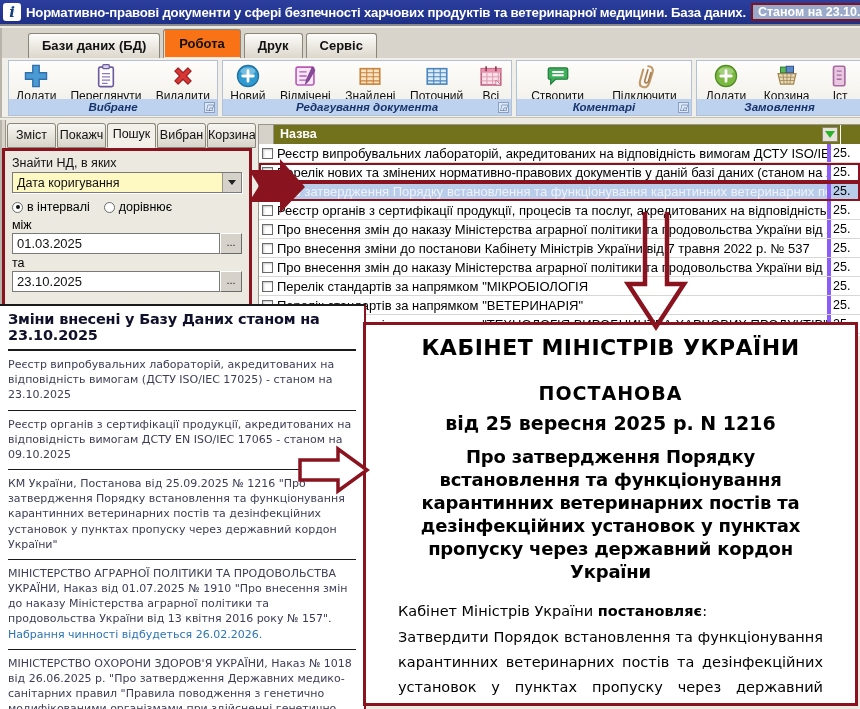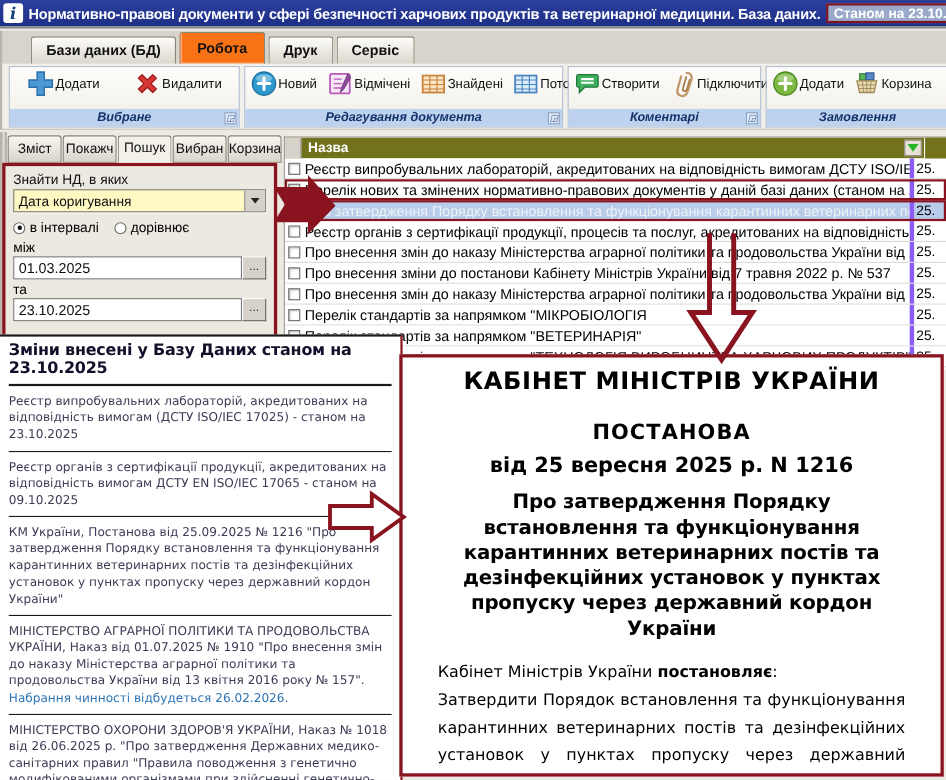--- a/index.html
+++ b/index.html
@@ -25,21 +25,21 @@
     padding:4px 13px 5px; margin-right:3px; position:relative; }
   .mtab.active { background:#f97316; padding:6px 15px 7px; top:0px; z-index:2;
     box-shadow:1px -1px 0 rgba(255,255,255,.8) inset; }
 
   
   .toolbar { position:absolute; left:0; top:58px; width:860px; height:60px; background:#f1efe9;
     border-left:2px solid #b8b4aa; border-bottom:1px solid #c6c2b6; }
   .tgroup { position:absolute; top:2px; height:56px; background:linear-gradient(#fefdfb,#f0ede5);
     border:1px solid #b4c0d4; }
   .tbuttons { display:flex; justify-content:space-around; align-items:flex-start; height:39px; padding-top:1px; }
-  .tbtn { display:flex; flex-direction:row; align-items:center; gap:0px; padding:1px 4px; cursor:default; }
+  .tbtn { display:flex; flex-direction:column; align-items:center; gap:0px; padding:1px 4px; cursor:default; }
   .tbtn svg { width:26px; height:26px; display:block; }
   .tlabel { font-size:12px; color:#111; white-space:nowrap; }
   .tstrip { position:absolute; left:0; right:0; bottom:0; height:16px; background:#bcd2ee;
     display:flex; align-items:center; justify-content:center;font-style:italic; }
   .tstrip .gname { font-weight:bold; font-size:11.5px; color:#17336b; }
   .launcher { position:absolute; right:2px; bottom:2px; width:11px; height:11px; background:#dce8f8;
     border:1px solid #8aa0c0; font-size:8px; line-height:9px; text-align:center; color:#44608a; }
 
   
   .leftstrip { position:absolute; left:0; top:120px; width:6px; height:184px;
@@ -140,20 +140,28 @@
     <div class="tgroup" style="left:6px; width:210px;">
       <div class="tbuttons">
         <div class="tbtn">
           <svg viewBox="0 0 32 32">
               <path d="M12 3h8v9h9v8h-9v9h-8v-9H3v-8h9z" fill="#4a9ad4" stroke="#2f6ea8" stroke-width="1.6"></path>
             </svg>
           <span class="tlabel">Додати</span>
         </div>
         <div class="tbtn">
           <svg viewBox="0 0 32 32">
+              <rect x="7" y="5" width="18" height="24" rx="2" fill="#fff" stroke="#6b5b9e" stroke-width="2"></rect>
+              <rect x="12" y="2" width="8" height="5" rx="1" fill="#d8d0ec" stroke="#6b5b9e" stroke-width="1.4"></rect>
+              <path d="M11 13h10M11 17h10M11 21h10M11 25h7" stroke="#8a7ab8" stroke-width="1.6"></path>
+            </svg>
+          <span class="tlabel">Переглянути</span>
+        </div>
+        <div class="tbtn">
+          <svg viewBox="0 0 32 32">
               <path d="M6 10l4-4 6 6 6-6 4 4-6 6 6 6-4 4-6-6-6 6-4-4 6-6z" fill="#d93636" stroke="#9c1f1f" stroke-width="1.5" stroke-linejoin="round"></path>
             </svg>
           <span class="tlabel">Видалити</span>
         </div>
       </div>
       <div class="tstrip">
           <span class="gname">Вибране</span>
         <span class="launcher">◲</span>
         </div>
     </div>

